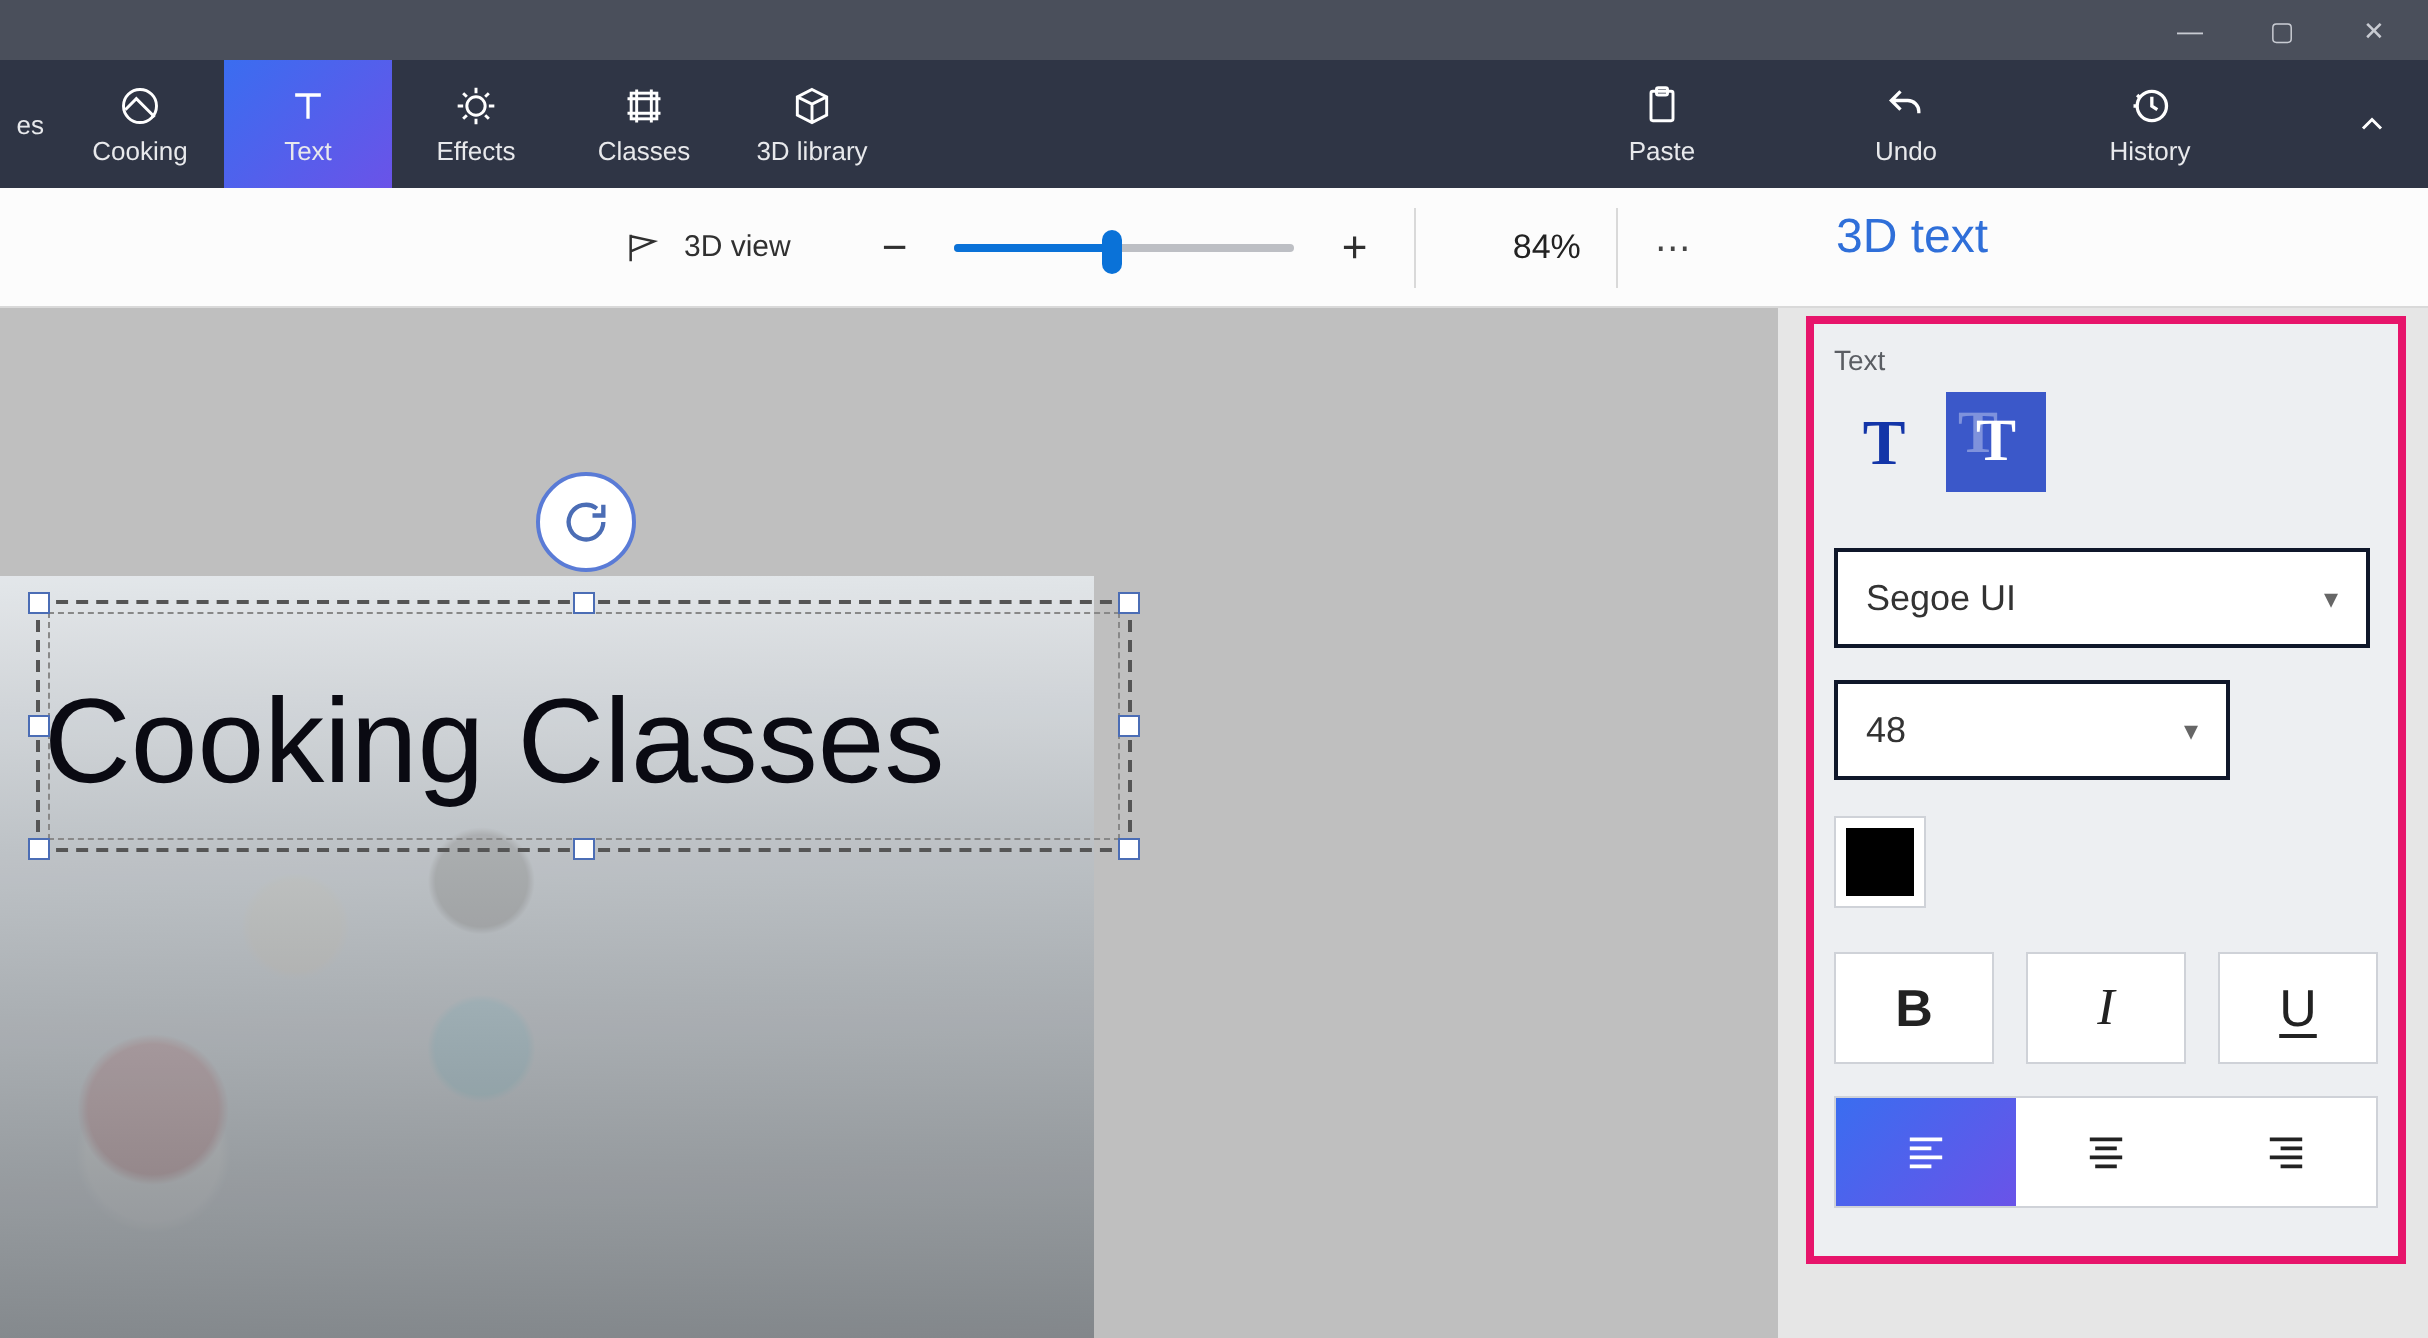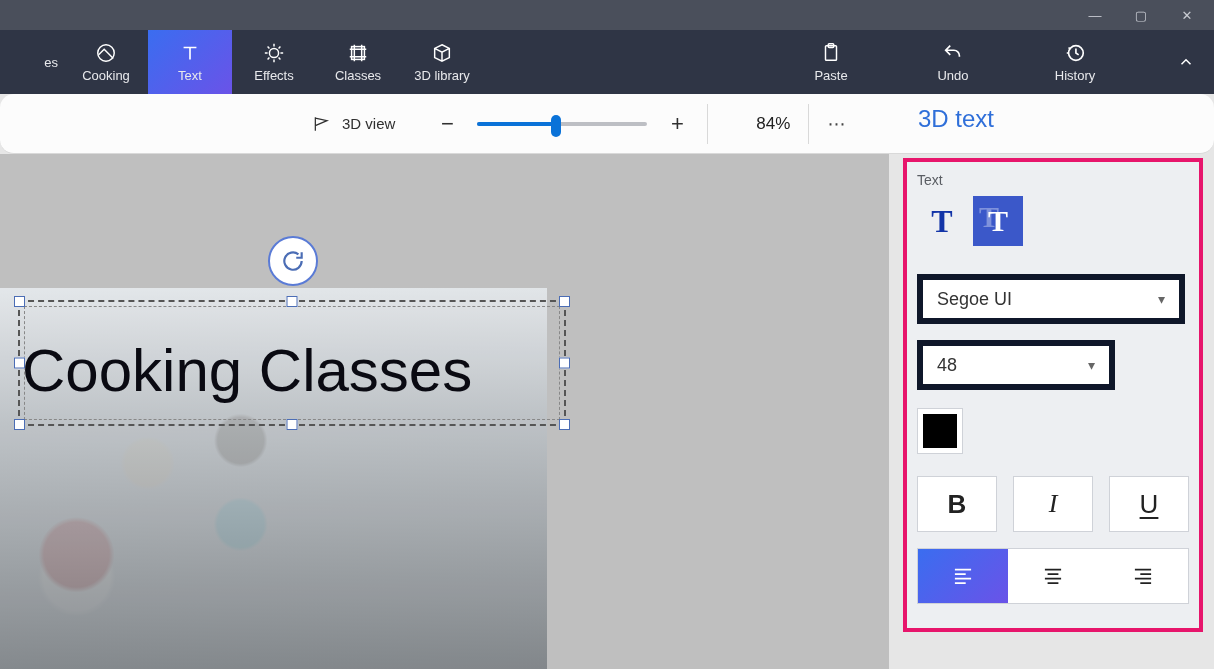--- a/index.html
+++ b/index.html
@@ -23,21 +23,20 @@
   .titlebar .win-btn {
     width: 46px; height: 30px;
     display: flex; align-items: center; justify-content: center;
     color: #c8cbd2; font-size: 13px;
   }
   .ribbon {
     height: 64px;
     background: #2f3545;
     display: flex;
     align-items: stretch;
-    padding-left: 36px;
   }
   .ribbon-left { display: flex; }
   .ribbon-item {
     width: 84px;
     display: flex; flex-direction: column;
     align-items: center; justify-content: center;
     color: #e8e9ec;
     gap: 4px;
     font-size: 13px;
   }
@@ -50,21 +49,20 @@
   .ribbon-item.r { width: 78px; }
   .expand-btn {
     width: 56px; display:flex;align-items:center;justify-content:center;color:#e8e9ec;
   }
   .toolbar2 {
     height: 60px;
     background: #fcfcfc;
     border-bottom: 1px solid #d9d9d9;
     display: flex;
     align-items: center;
-    border-radius: 14px;
   }
   .toolbar2 .left-spacer { width: 300px; }
   .view3d {
     display:flex;align-items:center;gap:10px;color:#303030;font-size:15px;
     padding: 6px 12px;
   }
   .zoom-group{display:flex;align-items:center;gap:18px;margin-left:28px;}
   .zoom-btn{font-size:22px;color:#303030;width:24px;text-align:center;}
   .slider-track{
     width:170px;height:4px;background:#bdbfc4;position:relative;border-radius:2px;
@@ -84,21 +82,21 @@
     border:4px solid #e7156b;
     padding:10px 10px;
   }
   .sp-label{font-size:14px;color:#5a5d63;margin-bottom:8px;}
   .tt-row{display:flex;gap:6px;margin-bottom:28px;}
   .tt-box{width:50px;height:50px;display:flex;align-items:center;justify-content:center;}
   .tt-2d{color:#1335a8;font-family:Georgia,serif;font-weight:bold;font-size:32px;}
   .tt-3d{background:#3b58c9;color:#fff;font-family:Georgia,serif;font-weight:bold;font-size:30px;position:relative;}
   .tt-3d::before{content:"T";position:absolute;left:6px;top:4px;color:rgba(255,255,255,.35);}
   .font-select,.size-select{
-    border:6px solid #0f172a;background:#fff;height:50px;
+    border:2px solid #0f172a;background:#fff;height:50px;
     display:flex;align-items:center;justify-content:space-between;
     padding:0 14px;color:#333;font-size:18px;
   }
   .font-select{width:268px;margin-bottom:16px;}
   .sizecolor{display:flex;gap:18px;margin-bottom:22px;flex-direction:column;}
   .size-select{width:198px;}
   .color-well{width:46px;height:46px;border:1px solid #cfd2d8;background:#fff;display:flex;align-items:center;justify-content:center;}
   .color-swatch{width:34px;height:34px;background:#000;}
   .chev{color:#666;font-size:14px;}
   .biu-row{display:flex;gap:16px;margin-bottom:16px;}

